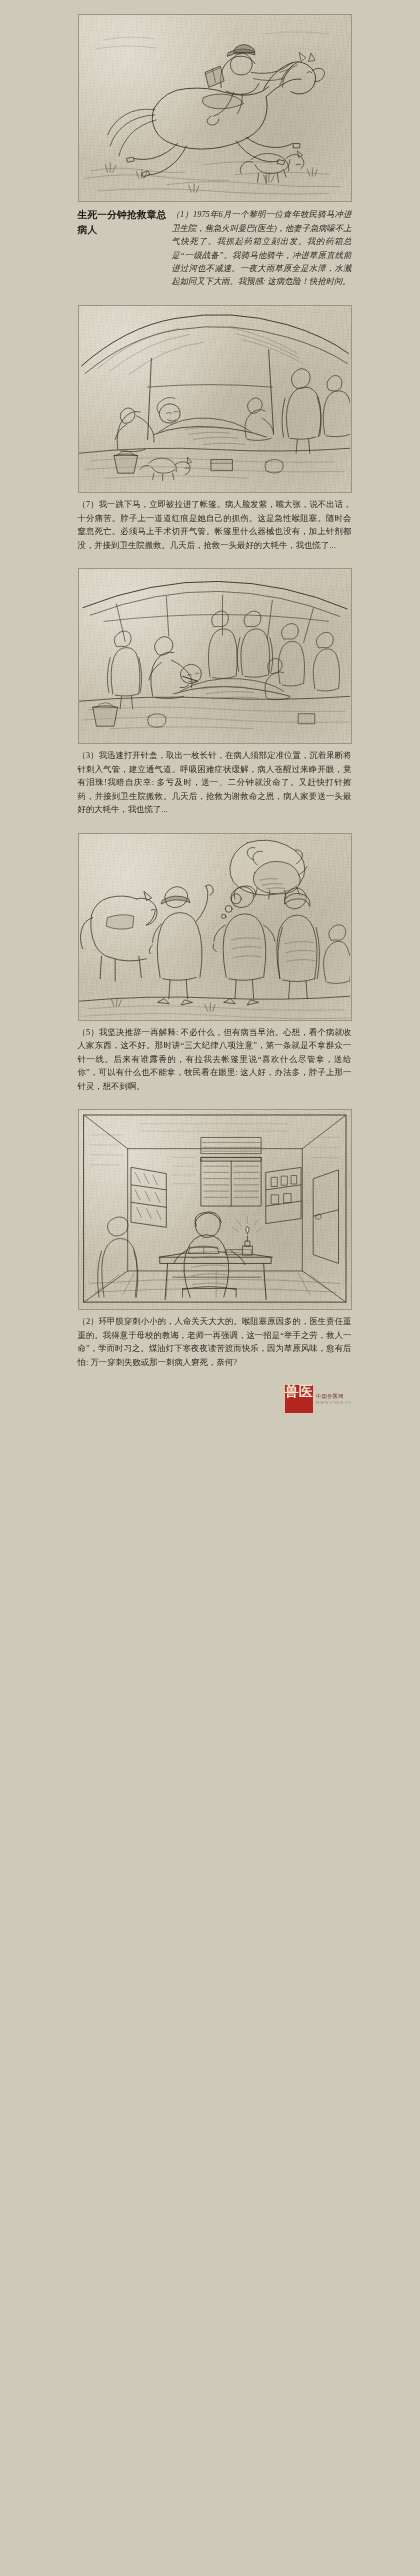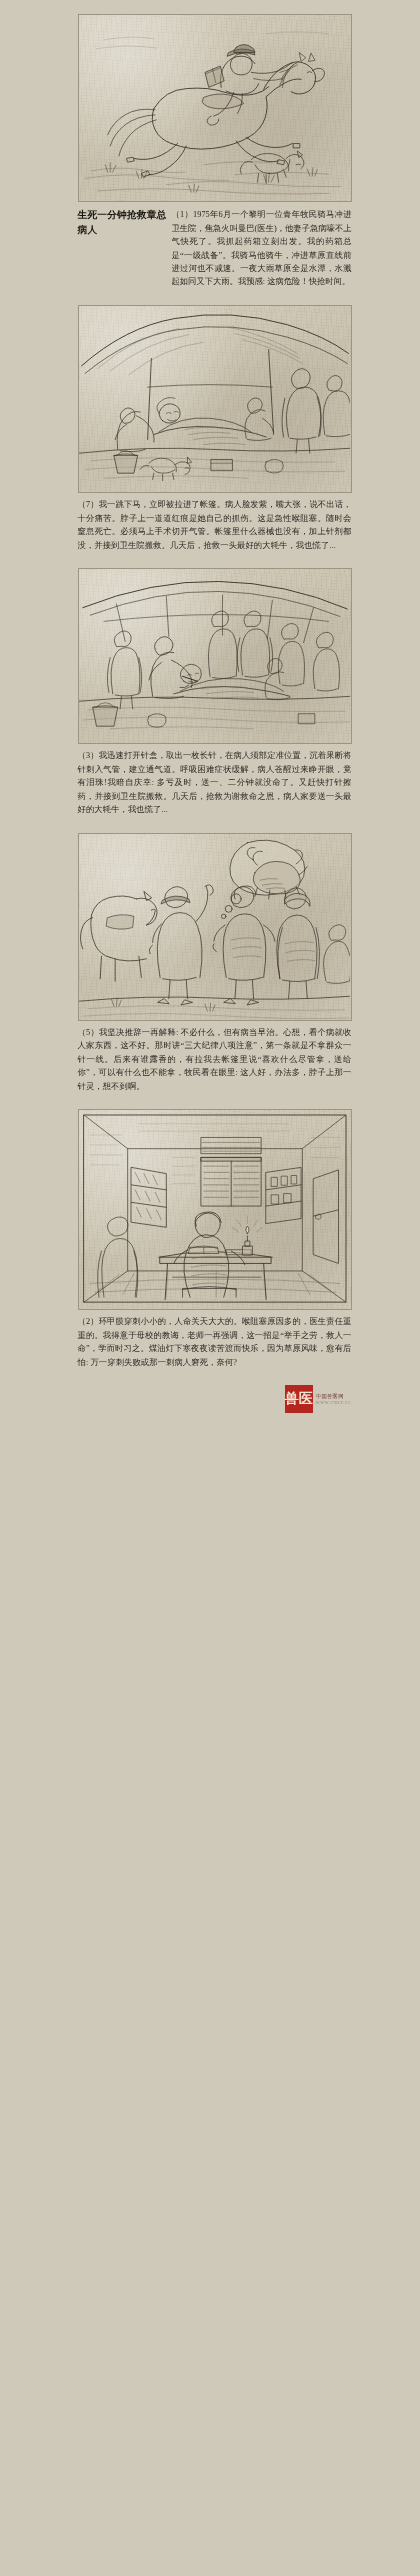--- a/index.html
+++ b/index.html
@@ -74,37 +74,38 @@
     line-height: 1.5;
     color: #19160f;
     letter-spacing: 0.2px;
   }
   .lead-body {
     font-size: 8.3px;
     line-height: 1.62;
     text-align: justify;
     color: #2a2620;
     overflow: hidden;
+    font-style: italic;
   }
   .clear { clear: both; }
 
   
   .footer {
     width: 274px;
     margin: 16.3px auto 0 auto;
     display: flex;
     justify-content: flex-end;
     align-items: center;
     padding-bottom: 16.3px;
   }
   .logo-box {
     width: 28px; height: 28px;
     background: #b4261f;
     position: relative;
-    display: flex; align-items: center; justify-content: center;
+    display: flex; align-items: flex-start; justify-content: center;
   }
   .logo-glyph {
     color: #f0e6d2;
     font-size: 14px;
     font-weight: bold;
     font-family: "Liberation Serif", serif;
     line-height: 1;
   }
   .logo-caption {
     margin-left: 3.1px;

